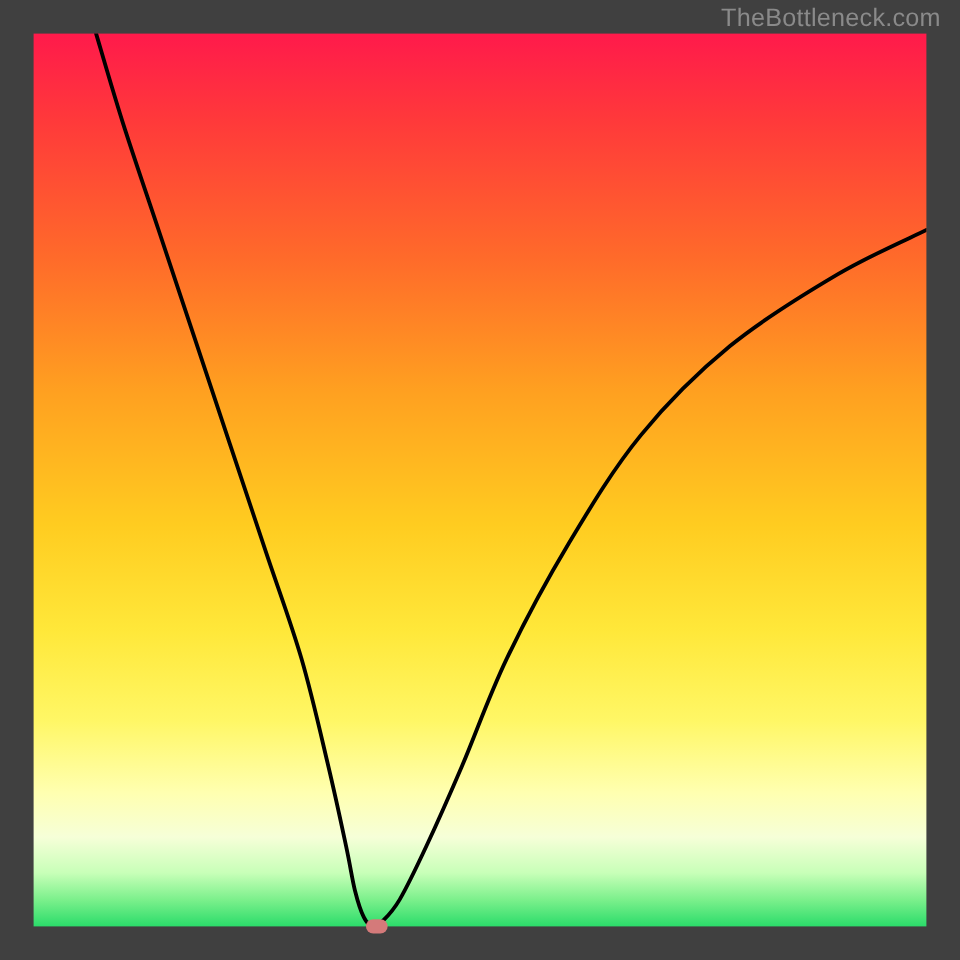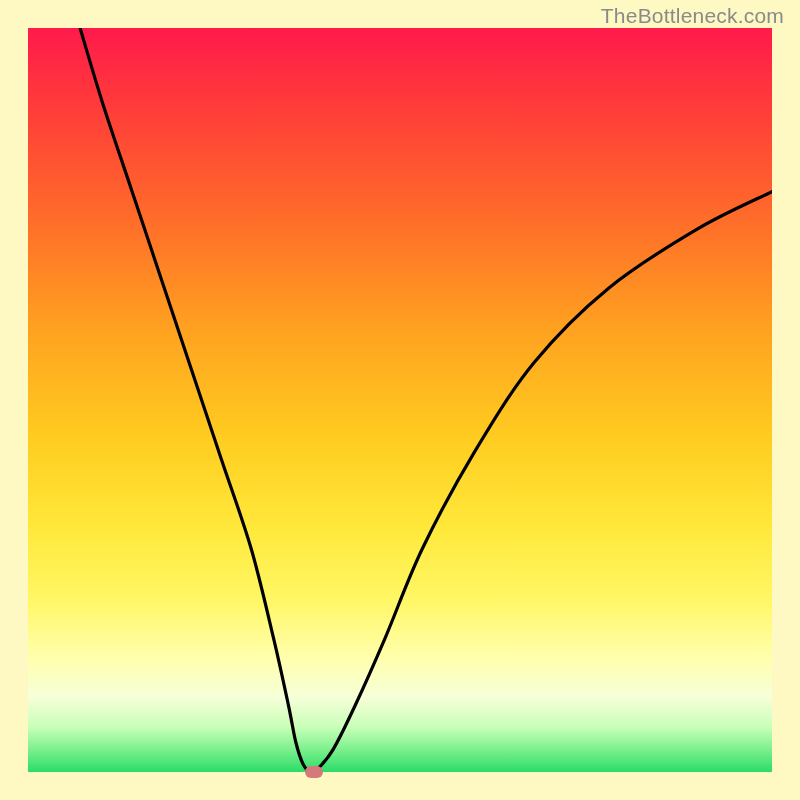--- a/index.html
+++ b/index.html
@@ -8,21 +8,21 @@
     width: 800px;
     height: 800px;
     overflow: hidden;
     background: #000;
     font-family: Arial, Helvetica, sans-serif;
   }
   .frame {
     position: relative;
     width: 800px;
     height: 800px;
-    background: #fef9c3;
+    background: #404040;
   }
   .plot-area {
     position: absolute;
     left: 28px;
     top: 28px;
     width: 744px;
     height: 744px;
     background: linear-gradient(to bottom,
       #ff1a4b 0%,
       #ff3a3a 10%,

